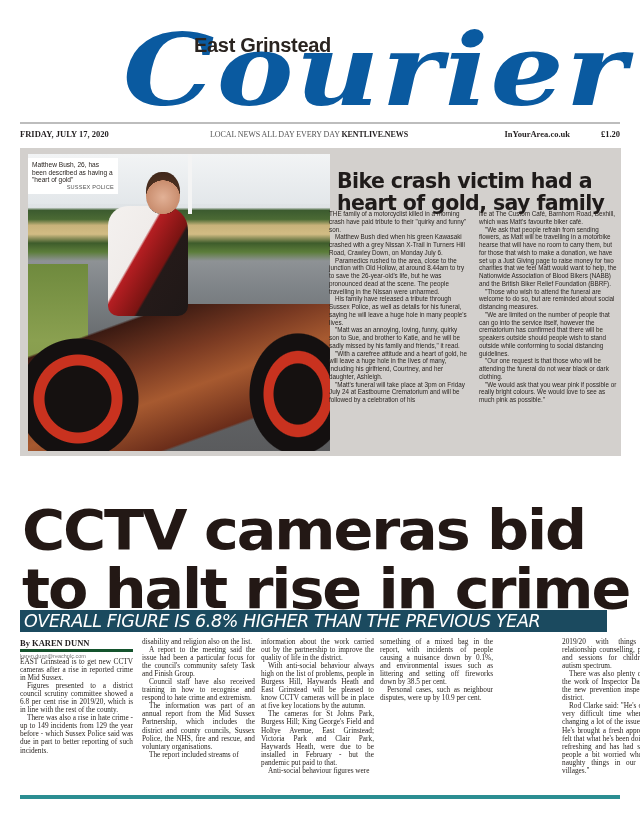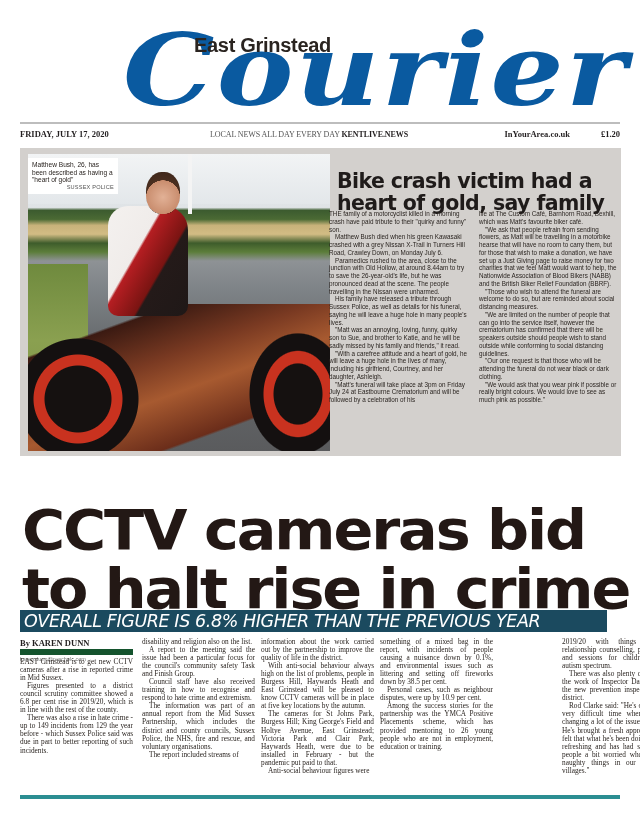--- a/index.html
+++ b/index.html
@@ -41,21 +41,21 @@
   .story-col { width:140px; font-family:"Liberation Sans", sans-serif; font-size:6.3px; line-height:7.75px; color:#2a2420; }
   .story-col p { margin:0; text-indent:6px; }
   .story-col p.first { text-indent:0; }
 
   
   .headline { position:absolute; left:22px; top:462px; width:600px; font-family:"DejaVu Sans", sans-serif; font-weight:bold; font-size:56px; line-height:59px; color:#231815; letter-spacing:-2px; transform:scaleX(1.05); transform-origin:left; }
   .subband { position:absolute; left:20px; top:610px; width:583px; height:22px; background:#1b4a5f; color:#ffffff; font-family:"DejaVu Sans", sans-serif; font-style:italic; font-size:17.5px; line-height:22px; letter-spacing:-0.4px; padding-left:4px; white-space:nowrap; overflow:hidden; }
 
   
   .byline { position:absolute; left:20px; top:638px; width:113px; }
-  .byline .name { font-weight:bold; font-size:8.5px; line-height:10px; border-bottom:6px solid #14532d; padding-bottom:1px; }
+  .byline .name { font-weight:bold; font-size:8.5px; line-height:10px; border-bottom:3px solid #14532d; padding-bottom:1px; }
   .byline .email { font-family:"Liberation Sans", sans-serif; font-size:5.5px; color:#777; line-height:8px; }
   .body-cols { position:absolute; left:20px; top:638px; width:600px; height:150px; }
   .bcol { position:absolute; top:0; width:113px; font-size:7.3px; line-height:8.05px; text-align:justify; color:#2a2420; hyphens:auto; }
   .bcol p { margin:0; text-indent:7px; }
   .bcol p.first { text-indent:0; }
   .bcol1 { left:0; top:20px; }
   .bcol2 { left:122px; }
   .bcol3 { left:241px; }
   .bcol4 { left:360px; }
   .bcol5 { left:505px;margin-left:37px; }
@@ -136,21 +136,20 @@
   </div>
   <div class="bcol bcol3">
     <p class="first">information about the work carried out by the partnership to improve the quality of life in the district.</p>
     <p>With anti-social behaviour always high on the list of problems, people in Burgess Hill, Haywards Heath and East Grinstead will be pleased to know CCTV cameras will be in place at five key locations by the autumn.</p>
     <p>The cameras for St Johns Park, Burgess Hill; King George's Field and Holtye Avenue, East Grinstead; Victoria Park and Clair Park, Haywards Heath, were due to be installed in February - but the pandemic put paid to that.</p>
     <p>Anti-social behaviour figures were</p>
   </div>
   <div class="bcol bcol4">
     <p class="first">something of a mixed bag in the report, with incidents of people causing a nuisance down by 0.1%, and environmental issues such as littering and setting off fireworks down by 38.5 per cent.</p>
     <p>Personal cases, such as neighbour disputes, were up by 10.9 per cent.</p>
-    <p>Among the success stories for the partnership was the YMCA Positive Placements scheme, which has provided mentoring to 26 young people who are not in employment, education or training.</p>
   </div>
   <div class="bcol bcol5">
     <p class="first">2019/20 with things such as relationship counselling, play therapy and sessions for children on the autism spectrum.</p>
     <p>There was also plenty of praise for the work of Inspector Darren Taylor, the new prevention inspector for the district.</p>
     <p>Rod Clarke said: "He's come in at a very difficult time when Covid is changing a lot of the issues we've got. He's brought a fresh approach to it. I felt that what he's been doing has been refreshing and has had some of the people a bit worried who are doing naughty things in our towns and villages."</p>
   </div>
 </div>
 <div class="bottom-rule"></div>
 
 </body></html>

